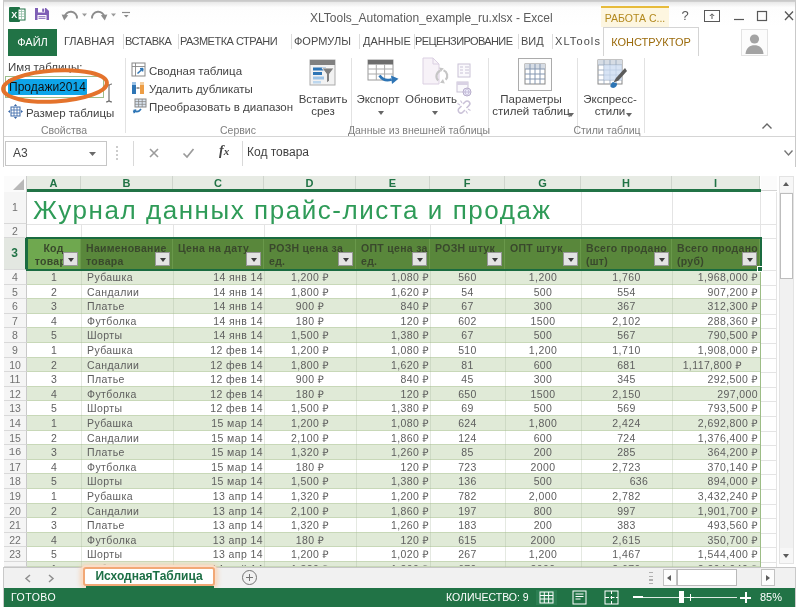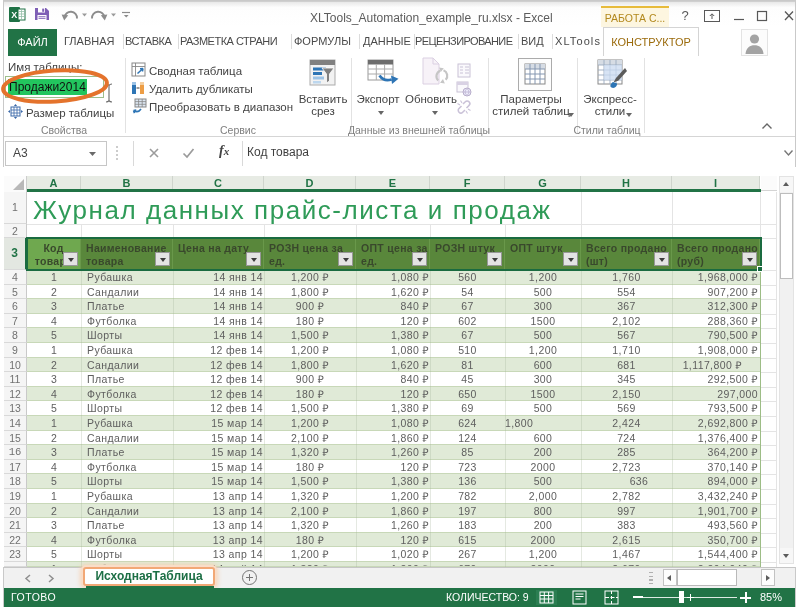--- a/index.html
+++ b/index.html
@@ -36,21 +36,21 @@
 .glabel { position:absolute; top:68px; font-size:10.5px; color:#7f7f7f; text-align:center; }
 .rbtxt { position:absolute; font-size:11.5px; color:#444; }
 .rb2 { position:absolute; font-size:11.5px; color:#444; text-align:center; }
 .darr { position:absolute; width:0; height:0; border-left:3.5px solid transparent;
   border-right:3.5px solid transparent; border-top:4px solid #666; }
 
 
 #tname-label { position:absolute; left:4px; top:5px; font-size:11.5px; color:#444; }
 #tname-input { position:absolute; left:1px; top:20px; width:99px; height:22px; background:#fff;
   border:1px solid #9ebf8d; font-size:12px; color:#111; line-height:20px; }
-#tname-input span { background:#22c55e; padding:1px 1px; margin-left:2px; }
+#tname-input span { background:#0ea5e9; padding:1px 1px; margin-left:2px; }
 
 
 #fbar { position:absolute; left:4px; top:139px; width:791px; height:28px; background:#fff; }
 #namebox { position:absolute; left:1px; top:2px; width:102px; height:25px; border:1px solid #c6c6c6;
   font-size:12px; color:#444; line-height:23px; padding-left:7px; }
 #fxarea { position:absolute; left:129px; top:2px; width:110px; height:25px;
   border-left:1px solid #d9d9d9; border-right:1px solid #d9d9d9; }
 #ftext { position:absolute; left:243px; top:6px; font-size:12px; color:#3f3f3f; }
 
 
@@ -629,21 +629,21 @@
 <div class="tc" style="left:645px;width:88px;text-align:right;padding-right:2px;">793,500 ₽</div>
 </div>
 <div class="rh" style="top:401.4px;height:14.6px;">13</div>
 <div class="trow b" style="top:416.0px;height:14.6px;">
 <div class="tc" style="left:0px;width:54px;text-align:center;">1</div>
 <div class="tc" style="left:54px;width:92px;text-align:left;padding-left:6px;">Рубашка</div>
 <div class="tc" style="left:146px;width:91px;text-align:right;padding-right:1px;">15 мар 14</div>
 <div class="tc" style="left:237px;width:92px;text-align:center;">1,200 ₽</div>
 <div class="tc" style="left:329px;width:74px;text-align:right;padding-right:1px;">1,080 ₽</div>
 <div class="tc" style="left:403px;width:75px;text-align:center;">624</div>
-<div class="tc" style="left:478px;width:76px;text-align:left;">1,800</div>
+<div class="tc" style="left:478px;width:76px;text-align:center;">1,800</div>
 <div class="tc" style="left:554px;width:91px;text-align:center;">2,424</div>
 <div class="tc" style="left:645px;width:88px;text-align:right;padding-right:2px;">2,692,800 ₽</div>
 </div>
 <div class="rh" style="top:416.0px;height:14.6px;">14</div>
 <div class="trow w" style="top:430.6px;height:14.6px;">
 <div class="tc" style="left:0px;width:54px;text-align:center;">2</div>
 <div class="tc" style="left:54px;width:92px;text-align:left;padding-left:6px;">Сандалии</div>
 <div class="tc" style="left:146px;width:91px;text-align:right;padding-right:1px;">15 мар 14</div>
 <div class="tc" style="left:237px;width:92px;text-align:center;">2,100 ₽</div>
 <div class="tc" style="left:329px;width:74px;text-align:right;padding-right:1px;">1,860 ₽</div>

